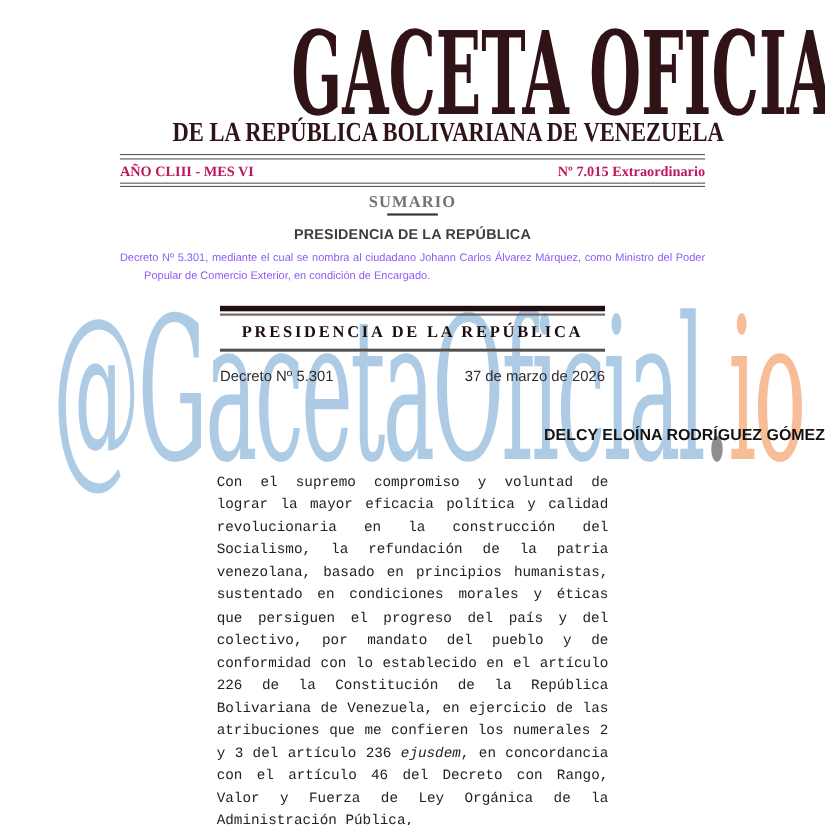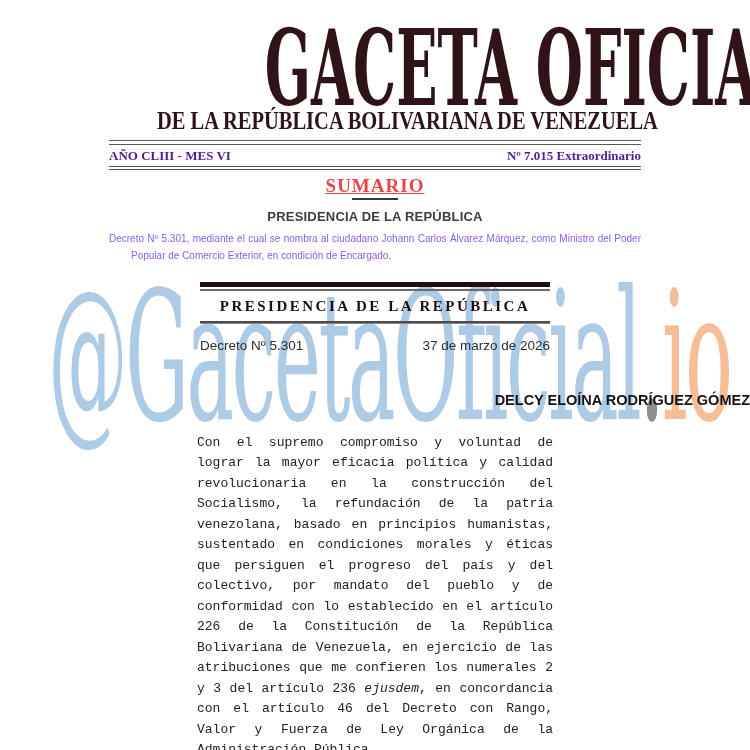--- a/index.html
+++ b/index.html
@@ -13,27 +13,27 @@
   .masthead-title{display:inline-block;font-family:"DejaVu Serif",serif;font-weight:bold;
         font-size:86px;line-height:1;white-space:nowrap;color:#2f1317;
         transform:scale(0.63,1.22);transform-origin:center top;}
   .masthead-subtitle{margin-top:2px;text-align:center;font-family:"Liberation Serif",serif;
         font-weight:bold;font-size:25px;line-height:26px;color:#2f1317;white-space:nowrap;
         transform:scale(0.82,1);transform-origin:center top;}
   .rule{height:2.5px;border-top:1px solid #575757;border-bottom:1px solid #575757;}
   .rule-a{margin-top:6px;}
   .rule-b{margin-top:2px;}
   .info-row{display:flex;justify-content:space-between;align-items:center;margin-top:3px;
-        font-family:"Liberation Serif",serif;font-weight:bold;font-size:13px;color:#4c1d95;}
+        font-family:"Liberation Serif",serif;font-weight:bold;font-size:13px;color:#be185d;}
   .info-center{flex:1;text-align:center;}
 
   
   .sumario-h{margin-top:5px;text-align:center;}
   .sumario-h span{display:inline-block;font-family:"Liberation Serif",serif;font-weight:bold;
-        font-size:19px;letter-spacing:1px;color:#ef4444;text-decoration:underline;}
+        font-size:15px;letter-spacing:1px;color:#737373;}
   .sumario-underline{width:46px;height:2px;background:#3c3434;margin:1px auto 0;}
   .pres-h{margin-top:9px;text-align:center;font-weight:bold;font-size:13px;
         letter-spacing:0.2px;color:#3d3d3d;}
   .sum-entry{margin-top:6px;font-size:10px;line-height:17px;color:#8b5cf6;
         text-align:justify;padding-left:22px;text-indent:-22px;}
 
   
   .sec-head{width:350px;margin:18px auto 0;}
   .bar-thick{height:5px;background:#220d0f;}
   .bar-thin{height:1.5px;background:#6f6a6a;margin-top:2px;}

